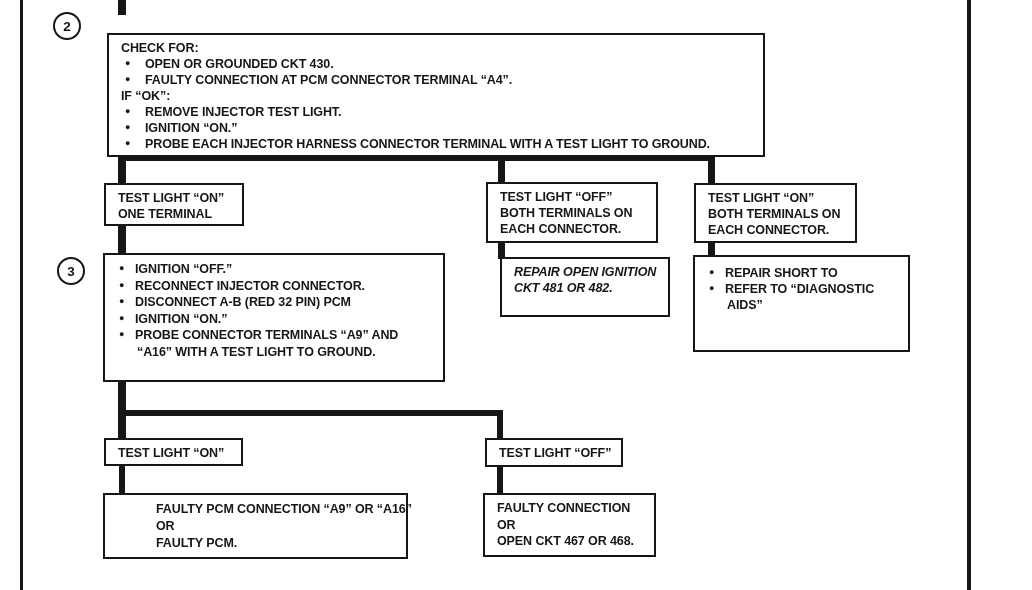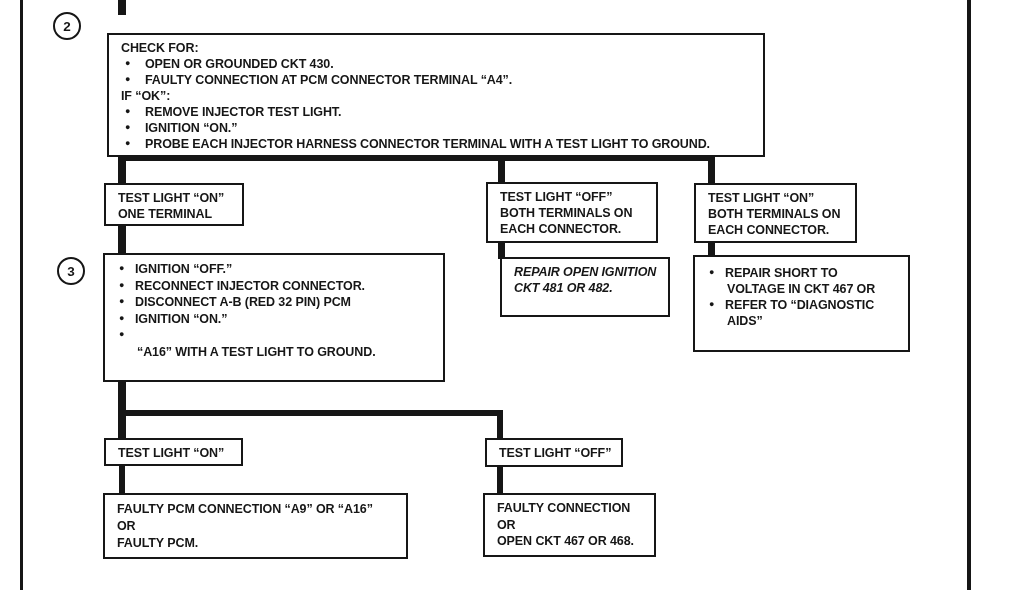--- a/index.html
+++ b/index.html
@@ -23,21 +23,21 @@
   }
   .inner { padding: 5px 8px 3px 12px; }
   .ln {
     display: flex;
     font-size: 12.5px;
     line-height: 16px;
     letter-spacing: -0.1px;
     white-space: nowrap;
   }
   .lh165 .ln { line-height: 16.5px; }
-  .lh17  .ln { line-height: 17px; }
+  .lh17  .ln { line-height: 17px; margin-left: 39px; }
   .dot {
     font-size: 9px;
     position: relative;
     top: -1px;
   }
   .dot-a { flex: 0 0 24px; padding-left: 4px; }   
   .dot-b { flex: 0 0 18px; padding-left: 2px; }   
   .cont { padding-left: 20px; }                   
   .marker {
     position: absolute;
@@ -163,20 +163,21 @@
       <div class="ln">
           <span class="dot dot-b">●</span>
           <span>DISCONNECT A-B (RED 32 PIN) PCM</span>
         </div>
       <div class="ln">
           <span class="dot dot-b">●</span>
           <span>IGNITION “ON.”</span>
         </div>
       <div class="ln">
           <span class="dot dot-b">●</span>
+          <span>PROBE CONNECTOR TERMINALS “A9” AND</span>
         </div>
       <div class="ln cont">
           <span>“A16” WITH A TEST LIGHT TO GROUND.</span>
         </div>
     </div>
   </div>
 
   <div class="node" style="left:500px; top:257px; width:170px; height:60px;font-style:italic;">
     <div class="inner">
       <div class="ln">
@@ -187,23 +188,20 @@
         </div>
     </div>
   </div>
 
   <div class="node" style="left:693px; top:255px; width:217px; height:97px;">
     <div class="inner" style="padding-top:8px;">
       <div class="ln">
           <span class="dot dot-b">●</span>
           <span>REPAIR SHORT TO</span>
         </div>
-      <div class="ln cont">
-          <span>VOLTAGE IN CKT 467 OR</span>
-        </div>
       <div class="ln">
           <span class="dot dot-b">●</span>
           <span>REFER TO “DIAGNOSTIC</span>
         </div>
       <div class="ln cont">
           <span>AIDS”</span>
         </div>
     </div>
   </div>
 

